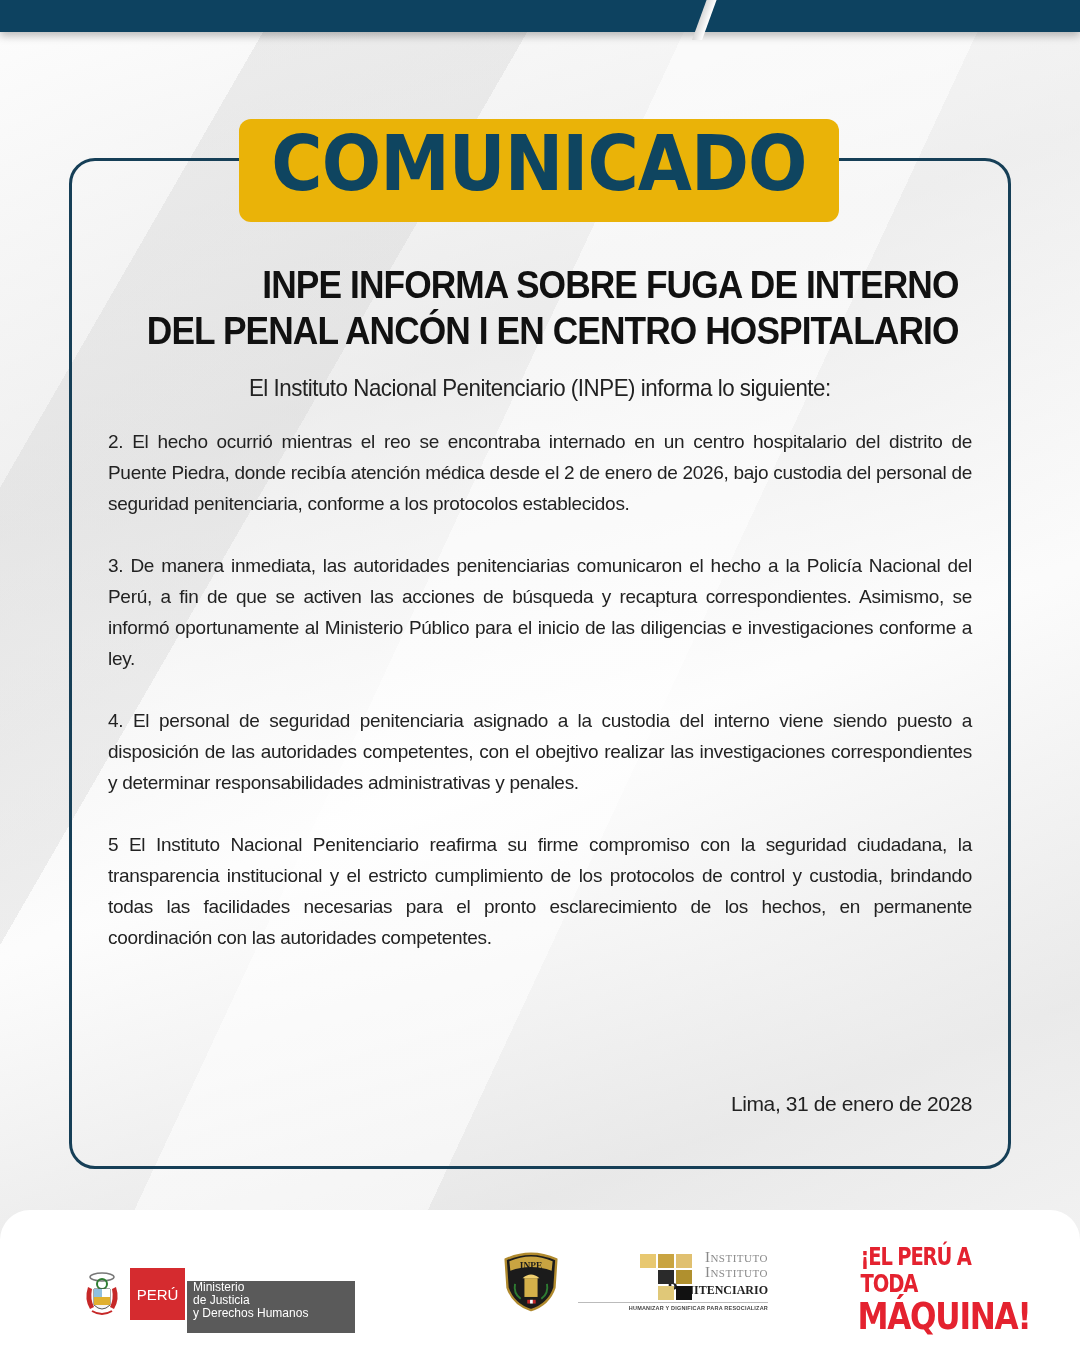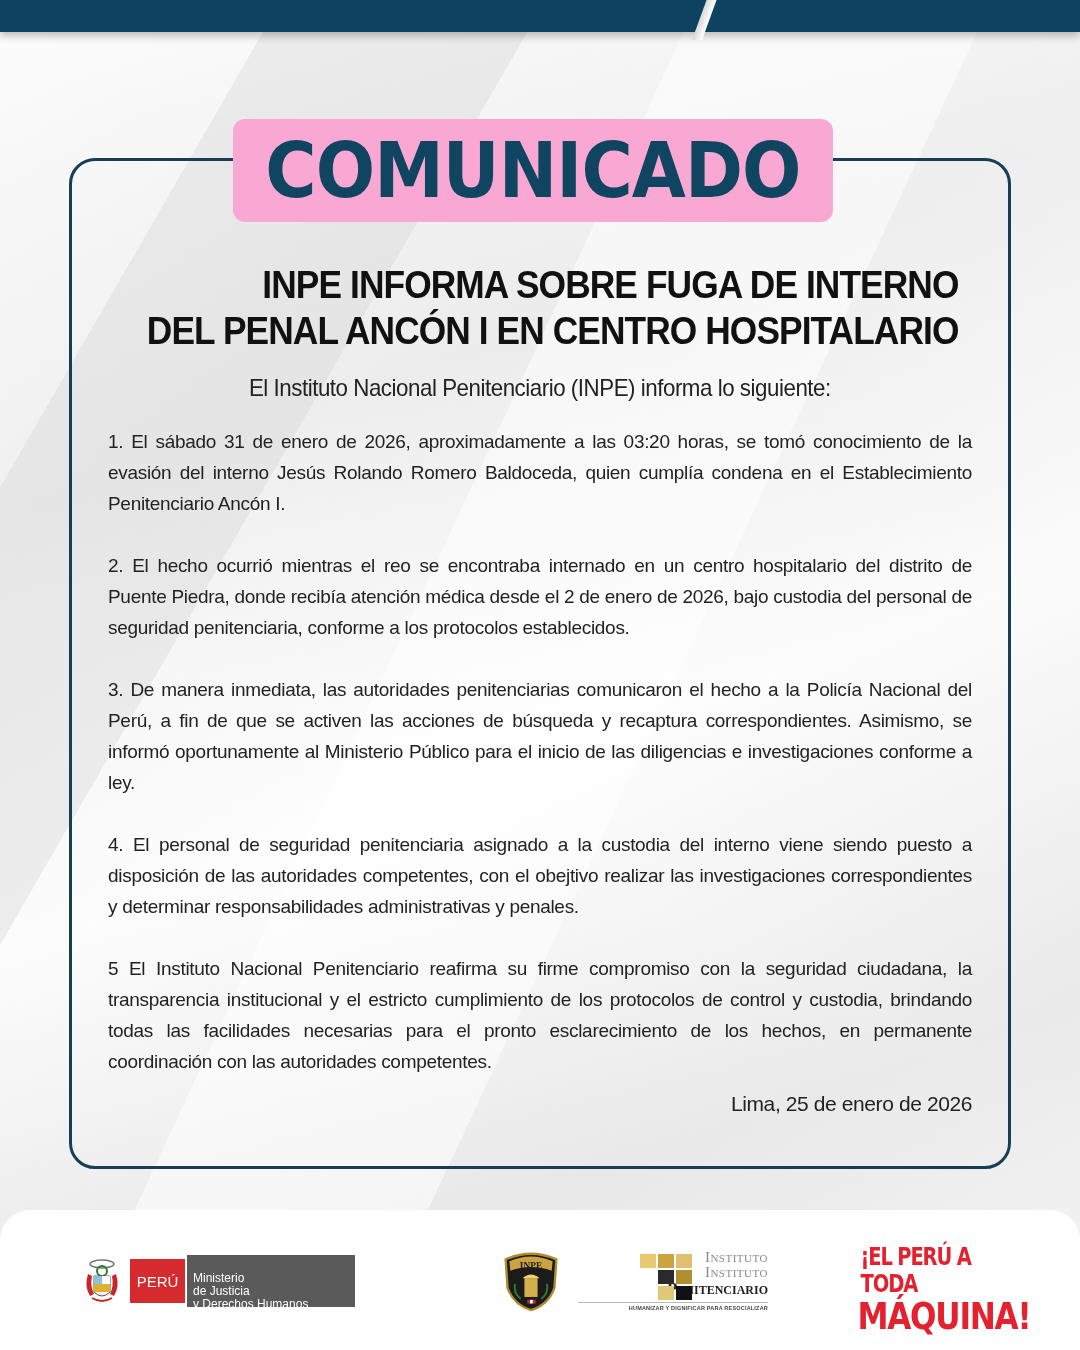--- a/index.html
+++ b/index.html
@@ -32,24 +32,24 @@
     position: absolute; left: 700px; top: -4px; width: 10px; height: 44px;
     background: linear-gradient(90deg, #d8d8d8, #ffffff);
     transform: skewX(-20deg);
   }
   .frame {
     position: absolute; left: 69px; top: 158px; width: 942px; height: 1011px;
     border: 3px solid #163f57;
     border-radius: 26px;
   }
   .badge {
-    position: absolute; left: 233px; top: 119px; width: 600px; height: 103px;
-    background: #f9a8d4;
+    position: absolute; left: 239px; top: 119px; width: 600px; height: 103px;
+    background: #eab308;
     border-radius: 12px;
-    display: flex; align-items: center; justify-content: center;
+    display: flex; justify-content: center;
   }
   .badge span {
     font-family: "DejaVu Sans", sans-serif;
     font-weight: bold;
     font-size: 76px;
     color: #0f4560;
     letter-spacing: -1px;
     transform: scaleX(0.92);
     display: inline-block;
   }
@@ -89,27 +89,28 @@
   }
   .footer {
     position: absolute; left: 0; top: 1210px; width: 1080px; height: 140px;
     background: #ffffff;
     border-top-left-radius: 30px;
     border-top-right-radius: 30px;
   }
   .minjus { position: absolute; left: 82px; top: 1255px; display: flex; align-items: center; }
   .emblem { width: 40px; height: 50px; margin-right: 8px; }
   .peru-box {
-    width: 55px; height: 44px; background: #d52b2f; color: #fff;
+    width: 55px; height: 52px; background: #d52b2f; color: #fff;
     font-size: 15px; display: flex; align-items: center; justify-content: center;
   }
   .minjus-box {
     width: 170px; height: 52px; background: #5a5a5a; color: #fff;
-    font-size: 12px; line-height: 13px; padding: 17px 6px;
+    font-size: 12px; line-height: 13px; padding: 0 6px;
     border-left: 2px solid #fff;
+    margin-top: 26px;
   }
   .inpe { position: absolute; left: 500px; top: 1250px; display: flex; align-items: flex-start; text-align: right; }
   .inpe-shield { width: 62px; height: 62px; }
   .inpe-text { margin-left: 16px; font-family: "Liberation Serif", serif; }
   .inpe-line1, .inpe-line2 { font-size: 15px; color: #8a8a8a; line-height: 15px; letter-spacing: 0.5px; font-variant: small-caps; }
   .inpe-line3 { font-size: 17px; color: #222; font-weight: bold; line-height: 18px; font-variant: small-caps; }
   .inpe-tag { font-family: "Liberation Sans", sans-serif; font-size: 5.5px; color: #444; font-weight: bold; margin-top: 4px; letter-spacing: 0.2px; border-top: 1px solid #bbb; padding-top: 2px; width: 190px; }
   .inpe-squares { position: absolute; left: 640px; top: 1254px; display: grid; grid-template-columns: repeat(3, 16px); grid-gap: 2px; }
   .sq { width: 16px; height: 14px; }
   .slogan {
@@ -140,28 +141,27 @@
 <div class="headline">
   <div>INPE INFORMA SOBRE FUGA DE INTERNO</div>
   <div>DEL PENAL ANCÓN I EN CENTRO HOSPITALARIO</div>
 </div>
 
 <div class="intro">
   <span>El Instituto Nacional Penitenciario (INPE) informa lo siguiente:</span>
 </div>
 
 <div class="body">
-  <p>1. El sábado 31 de enero de 2026, aproximadamente a las 03:20 horas, se tomó conocimiento de la evasión del interno Jesús Rolando Romero Baldoceda, quien cumplía condena en el Establecimiento Penitenciario Ancón I.</p>
   <p>2. El hecho ocurrió mientras el reo se encontraba internado en un centro hospitalario del distrito de Puente Piedra, donde recibía atención médica desde el 2 de enero de 2026, bajo custodia del personal de seguridad penitenciaria, conforme a los protocolos establecidos.</p>
   <p>3. De manera inmediata, las autoridades penitenciarias comunicaron el hecho a la Policía Nacional del Perú, a fin de que se activen las acciones de búsqueda y recaptura correspondientes. Asimismo, se informó oportunamente al Ministerio Público para el inicio de las diligencias e investigaciones conforme a ley.</p>
   <p>4. El personal de seguridad penitenciaria asignado a la custodia del interno viene siendo puesto a disposición de las autoridades competentes, con el obejtivo realizar las investigaciones correspondientes y determinar responsabilidades administrativas y penales.</p>
   <p>5  El Instituto Nacional Penitenciario reafirma su firme compromiso con la seguridad ciudadana, la transparencia institucional y el estricto cumplimiento de los protocolos de control y custodia, brindando todas las facilidades necesarias para el pronto esclarecimiento de los hechos, en permanente coordinación con las autoridades competentes.</p>
 </div>
 
-<div class="signoff">Lima, 25 de enero de 2026</div>
+<div class="signoff">Lima, 31 de enero de 2028</div>
 
 <div class="footer"></div>
 
 <div class="minjus">
   <svg class="emblem" viewBox="0 0 40 50">
     <ellipse cx="20" cy="8" rx="12" ry="4" fill="none" stroke="#777" stroke-width="1.5"></ellipse>
     <circle cx="20" cy="15" r="5" fill="none" stroke="#2e7d32" stroke-width="2"></circle>
     <path d="M6 18 Q2 30 8 40 L12 38 Q8 30 10 20 Z" fill="#c62828"></path>
     <path d="M34 18 Q38 30 32 40 L28 38 Q32 30 30 20 Z" fill="#c62828"></path>
     <path d="M12 20 H28 V36 Q20 44 12 36 Z" fill="#f5f5f5" stroke="#555" stroke-width="1"></path>

